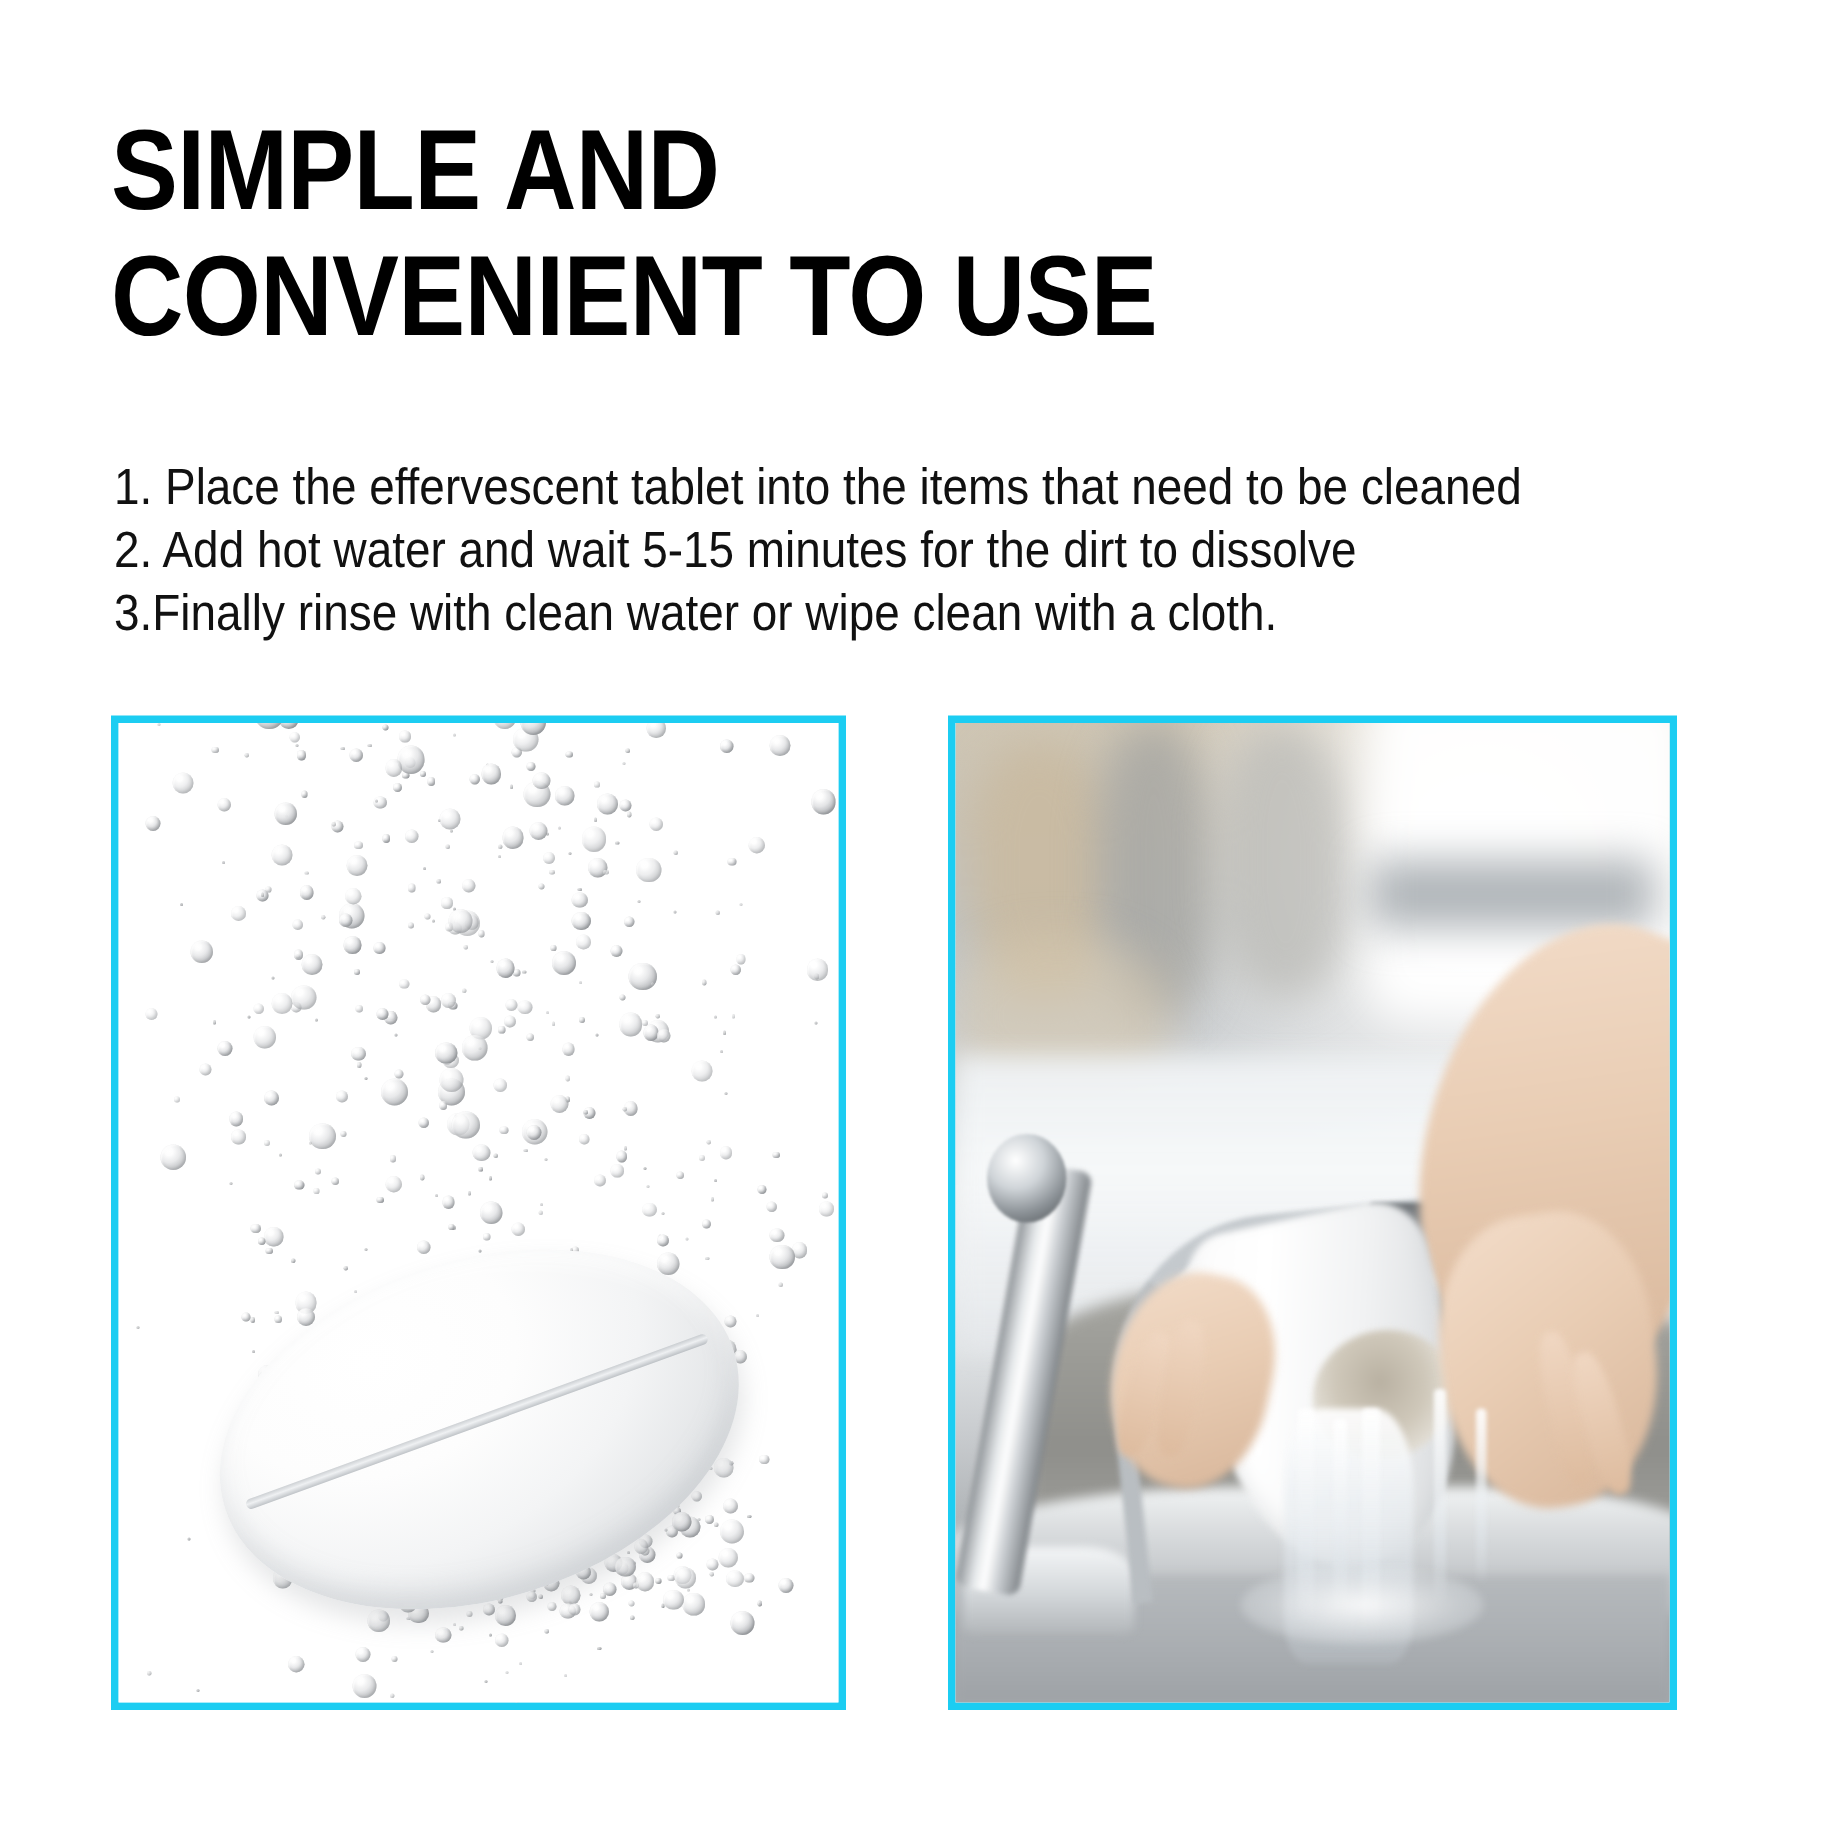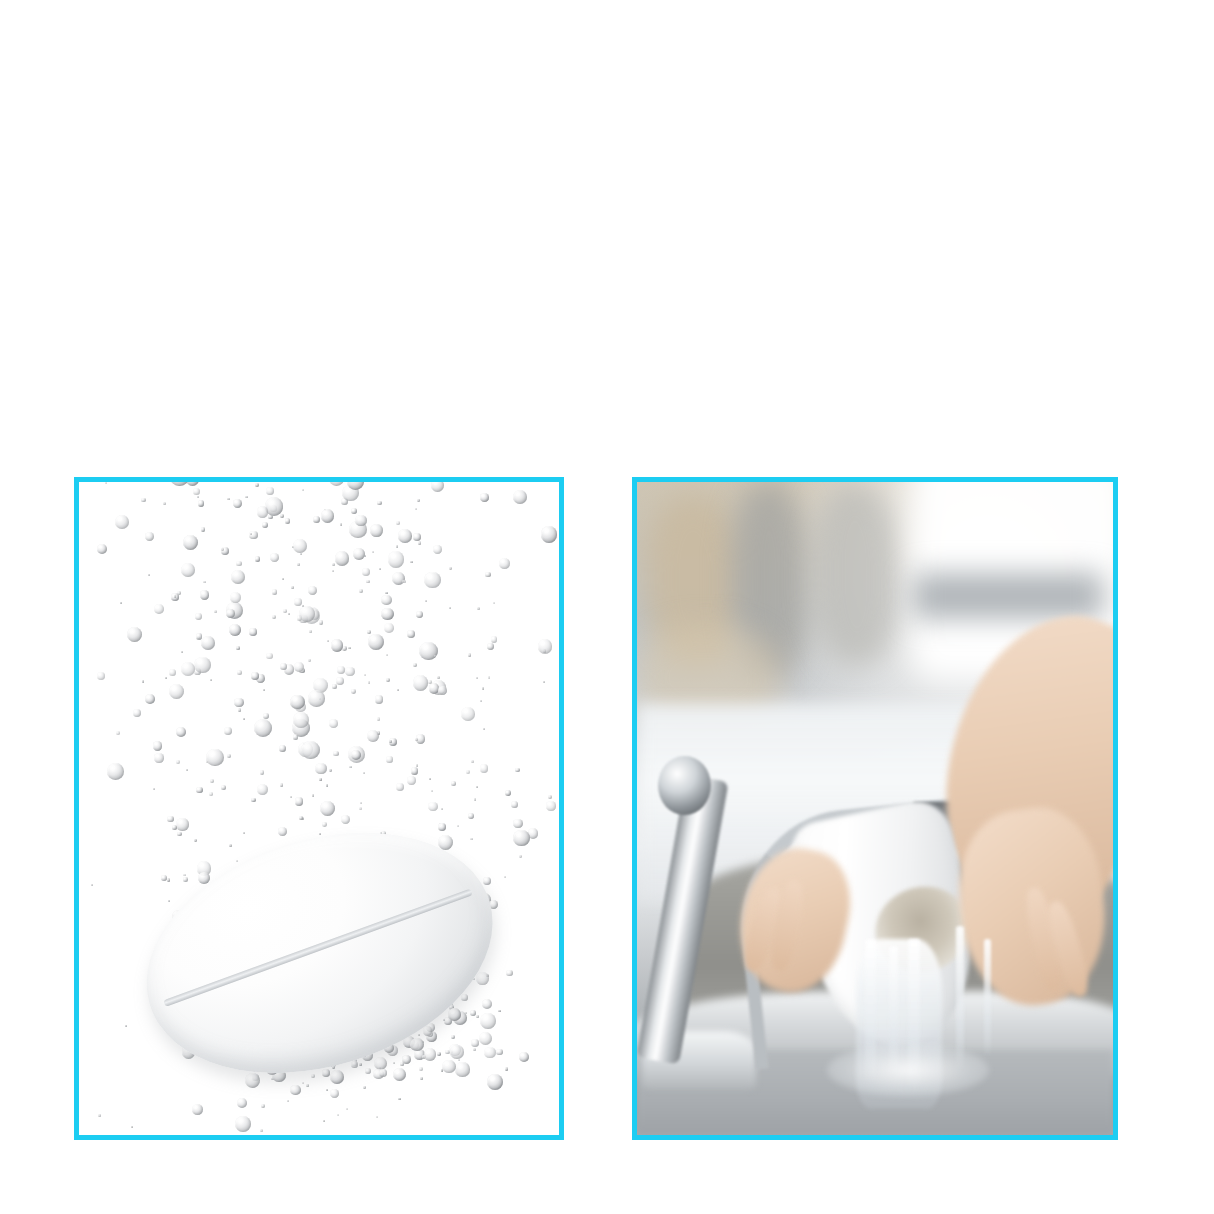--- a/index.html
+++ b/index.html
@@ -364,21 +364,30 @@
       rgba(255,255,255,0.85) 0%, rgba(235,239,242,0.4) 55%, rgba(255,255,255,0) 100%);
     border-radius: 50%;
     filter: blur(3px);
   }
 </style>
 </head>
 <body>
 
 <div class="page">
 
-
+  <div class="headline">
+    <span class="headline-line">SIMPLE AND</span>
+    <span class="headline-line">CONVENIENT TO USE</span>
+  </div>
+
+  <div class="steps">
+    <span class="step-line">1. Place the effervescent tablet into the items that need to be cleaned</span>
+    <span class="step-line">2. Add hot water and wait 5-15 minutes for the dirt to dissolve</span>
+    <span class="step-line">3.Finally rinse with clean water or wipe clean with a cloth.</span>
+  </div>
 
   <div class="panels">
 
     <div class="panel panel-left">
       <div class="panel-inner">
         <div class="fizz-bg"></div>
         <div class="bubble-cloud" id="bubbleCloud">
             <span style="left: 18.72%; top: 70.8%; width: 6.5px; height: 6.5px; opacity: 0.81;"></span>
             <span style="left: 80.38%; top: 46.85%; width: 2px; height: 2px; opacity: 0.92;"></span>
             <span style="left: 28.84%; top: 47.68%; width: 3.4px; height: 3.4px; opacity: 0.58;"></span>

